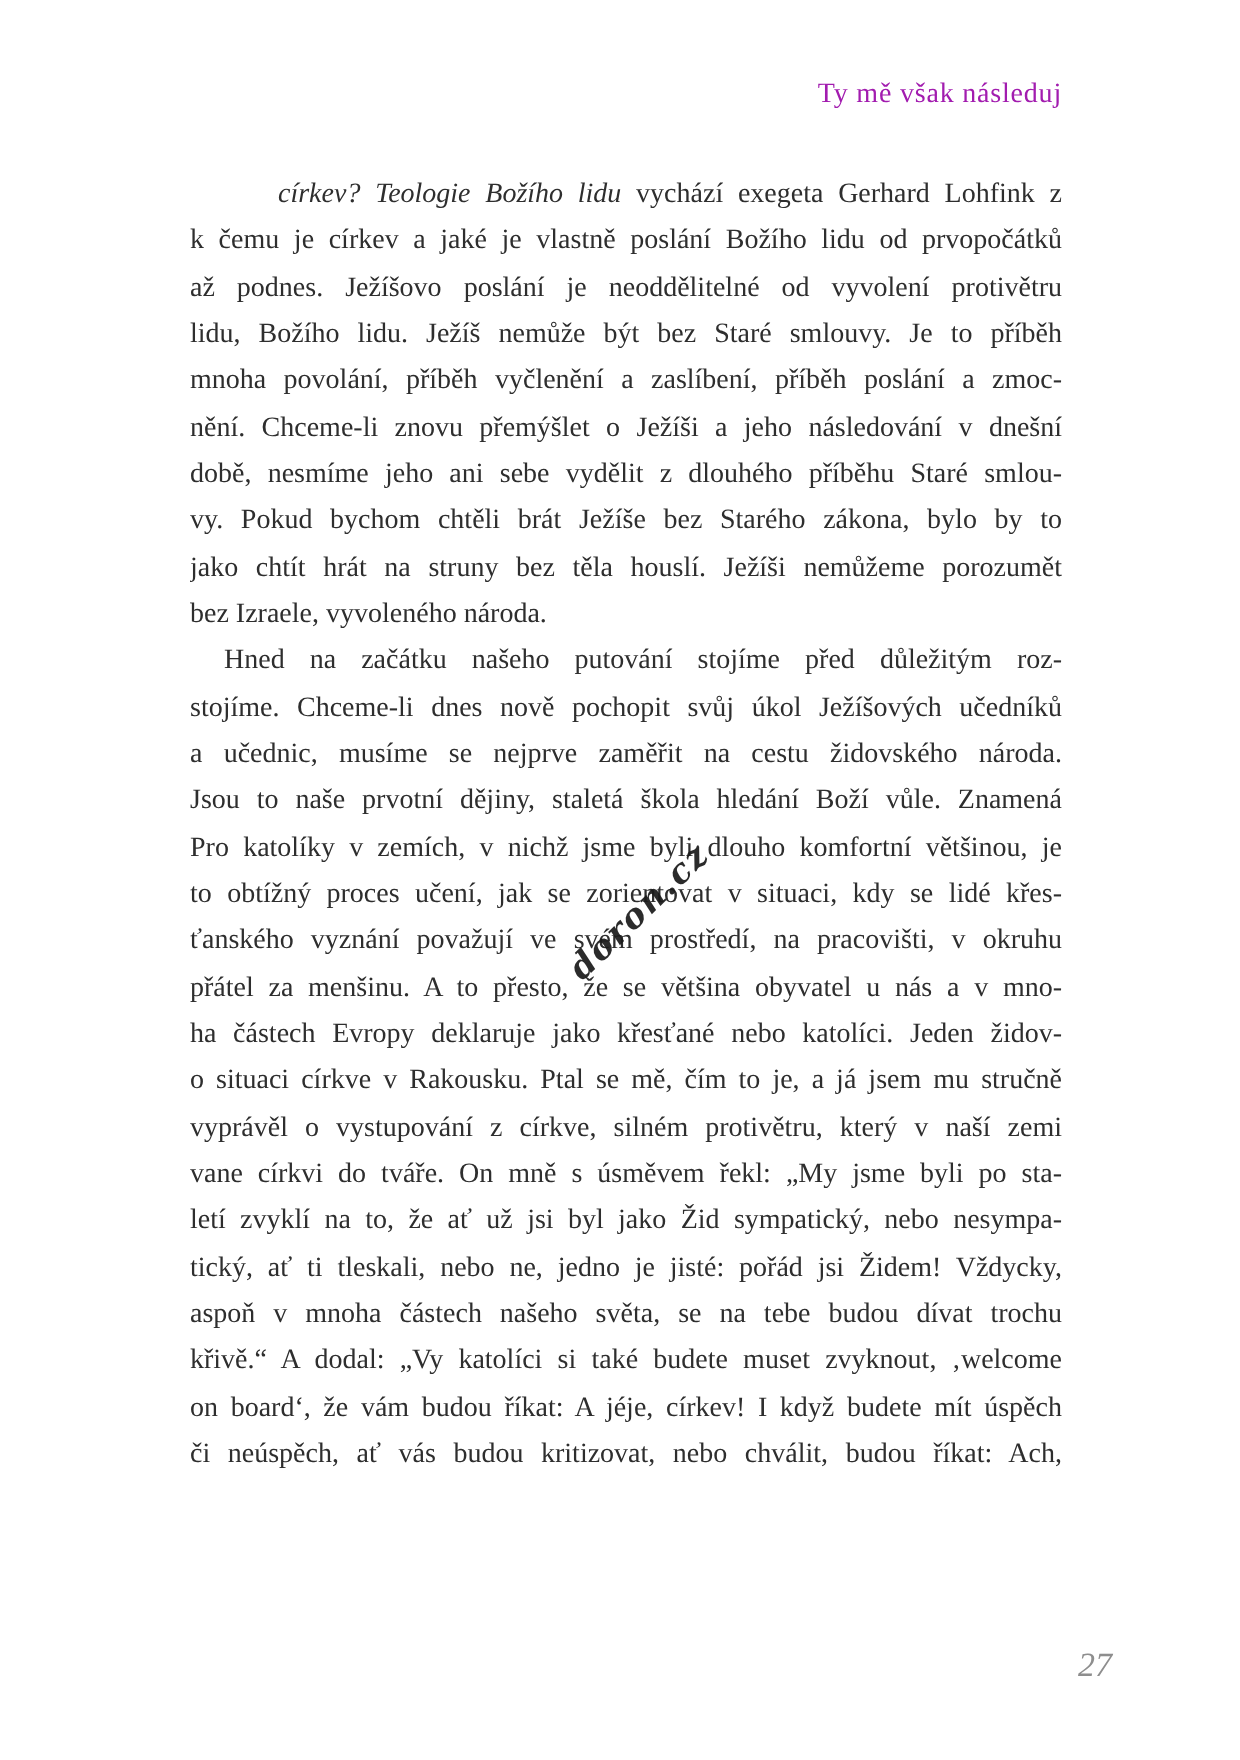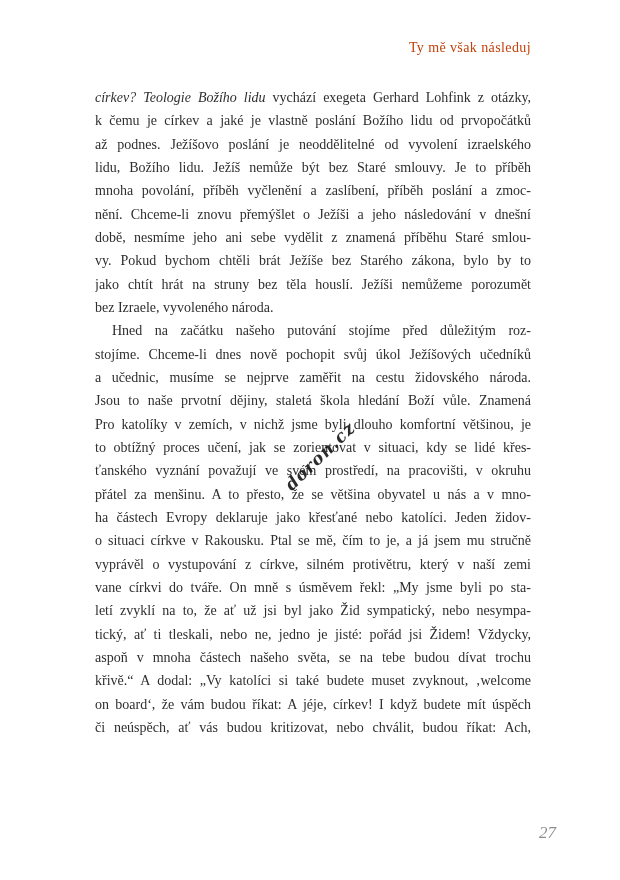--- a/index.html
+++ b/index.html
@@ -10,21 +10,21 @@
     background: #ffffff;
     font-family: "Liberation Serif", serif;
     color: #2e2e2e;
     overflow: hidden;
   }
   .running-header {
     position: absolute;
     top: 40px;
     right: 89px;
     font-size: 14px;
-    color: #c2410c;
+    color: #a21caf;
     letter-spacing: 0.4px;
   }
   .textblock {
     position: absolute;
     left: 95px;
     top: 86px;
     width: 436px;
     font-size: 14px;
     line-height: 23.33px;
   }
@@ -32,21 +32,21 @@
     text-align: justify;
     text-align-last: justify;
     height: 23.33px;
     overflow: hidden;
   }
   .line.last {
     text-align: center;
     text-align-last: left;
   }
   .line.indent { text-indent: 17px; }
-  .italic { font-style: italic; }
+  .italic { font-style: italic; margin-left: 44px; }
   .watermark {
     position: absolute;
     left: 275px;
     top: 446px;
     transform: rotate(-44deg);
     transform-origin: center;
     font-family: "DejaVu Serif", serif;
     font-style: italic;
     font-weight: bold;
     font-size: 17px;
@@ -70,25 +70,25 @@
 
   <div class="running-header">Ty mě však následuj</div>
 
   <div class="textblock">
 
     <div class="line"><span class="italic">církev? Teologie Božího lidu</span><span> vychází exegeta Gerhard Lohfink z otázky,</span></div>
 
     <div>
 
     <div class="line">k čemu je církev a jaké je vlastně poslání Božího lidu od prvopočátků</div>
-        <div class="line">až podnes. Ježíšovo poslání je neoddělitelné od vyvolení izraelského</div>
+        <div class="line">až podnes. Ježíšovo poslání je neoddělitelné od vyvolení protivětru</div>
         <div class="line">lidu, Božího lidu. Ježíš nemůže být bez Staré smlouvy. Je to příběh</div>
         <div class="line">mnoha povolání, příběh vyčlenění a zaslíbení, příběh poslání a zmoc-</div>
         <div class="line">nění. Chceme-li znovu přemýšlet o Ježíši a jeho následování v dnešní</div>
-        <div class="line">době, nesmíme jeho ani sebe vydělit z znamená příběhu Staré smlou-</div>
+        <div class="line">době, nesmíme jeho ani sebe vydělit z dlouhého příběhu Staré smlou-</div>
         <div class="line">vy. Pokud bychom chtěli brát Ježíše bez Starého zákona, bylo by to</div>
         <div class="line">jako chtít hrát na struny bez těla houslí. Ježíši nemůžeme porozumět</div>
       </div>
 
     <div class="line last">bez Izraele, vyvoleného národa.</div>
 
     <div class="line indent">Hned na začátku našeho putování stojíme před důležitým roz-</div>
 
     <div>
 

